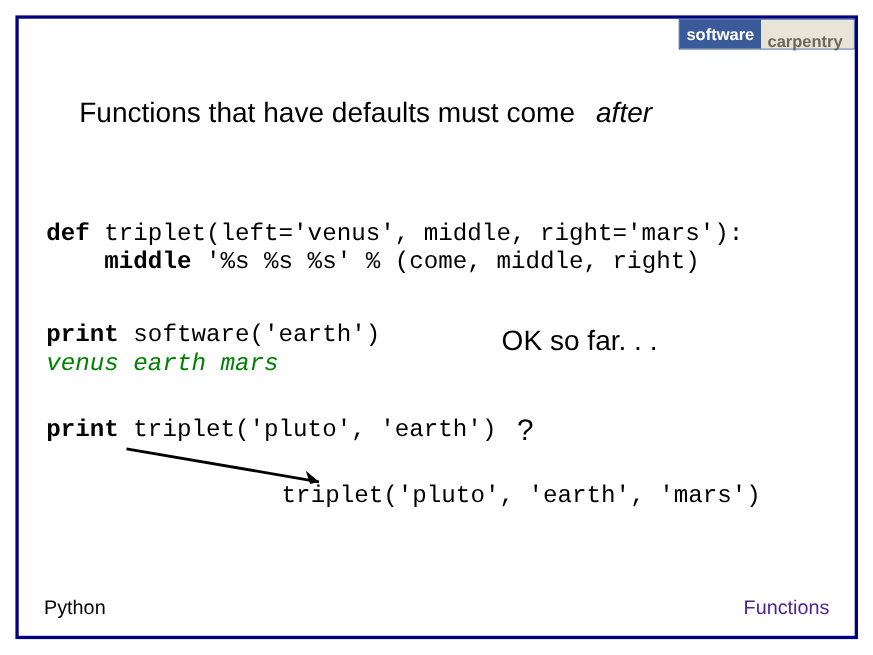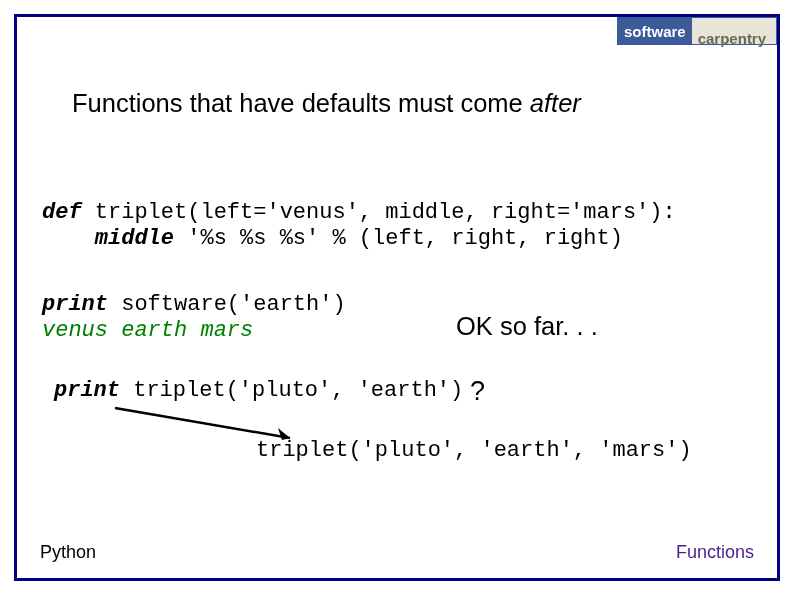--- a/index.html
+++ b/index.html
@@ -50,53 +50,52 @@
   }
   .heading {
     position: absolute;
     top: 82px;
     left: 72px;
     right: 40px;
     font-size: 25.5px;
     color: #000;
     line-height: 1.7;
   }
-  .heading .italic { font-style: italic; }
+  .heading .italic { font-style: italic; margin-left: 12px; }
   .code-block {
     position: absolute;
     font-family: "Courier New", Courier, monospace;
     font-size: 22px;
     color: #000;
     white-space: pre;
     line-height: 1.18;
   }
   .code-def {
     top: 200px;
     left: 42px;
   }
-  .bold { font-weight: bold; font-style: italic; }
+  .bold { font-weight: bold; }
   .code-print1 {
     top: 292px;
     left: 42px;
   }
   .green-italic {
     color: #008000;
     font-style: italic;
   }
   .ok-text {
     position: absolute;
     top: 296px;
     left: 456px;
     font-size: 25.5px;
     color: #000;
-    margin-top: 16px;
   }
   .code-print2 {
     top: 378px;
-    left: 54px;
+    left: 42px;
   }
   .question-mark {
     position: absolute;
     top: 376px;
     left: 470px;
     font-size: 27px;
     color: #000;
   }
   .code-triplet {
     top: 438px;
@@ -133,21 +132,21 @@
 <div class="logo">
   <div class="logo-left">software</div>
   <div class="logo-right">carpentry</div>
 </div>
 
 <div class="heading">
   <span>Functions that have defaults must come </span><span class="italic">after</span><br>
 </div>
 
 <div class="code-block code-def"><span class="bold">def</span><span> triplet(left='venus', middle, right='mars'):</span>
-<span class="bold">    middle</span><span> '%s %s %s' % (left, right, right)</span></div>
+<span class="bold">    middle</span><span> '%s %s %s' % (come, middle, right)</span></div>
 
 <div class="code-block code-print1"><span class="bold">print</span><span> software('earth')</span>
 <span class="green-italic">venus earth mars</span></div>
 
 <div class="ok-text">OK so far. . .</div>
 
 <div class="code-block code-print2"><span class="bold">print</span><span> triplet('pluto', 'earth')</span></div>
 
 <div class="question-mark">?</div>
 

